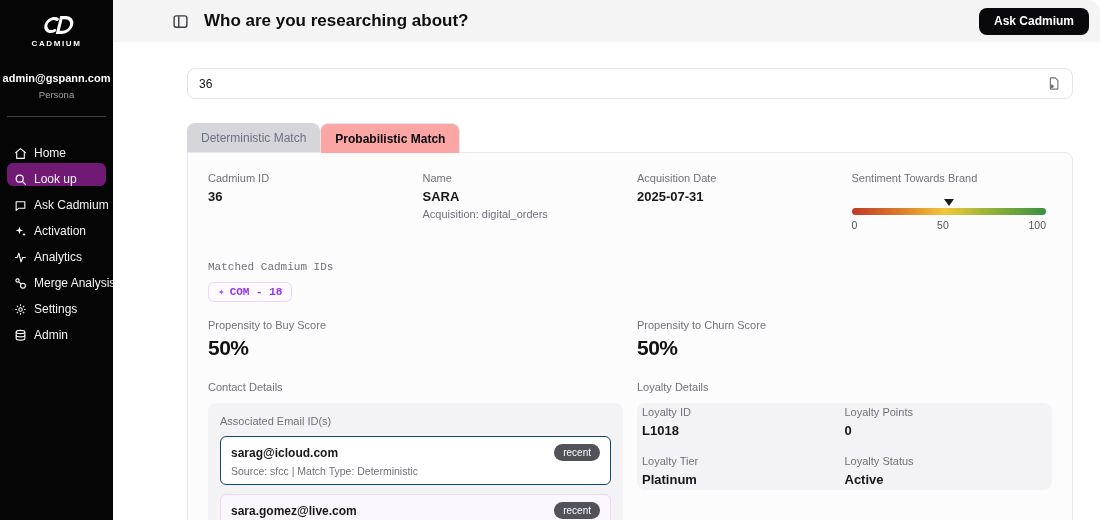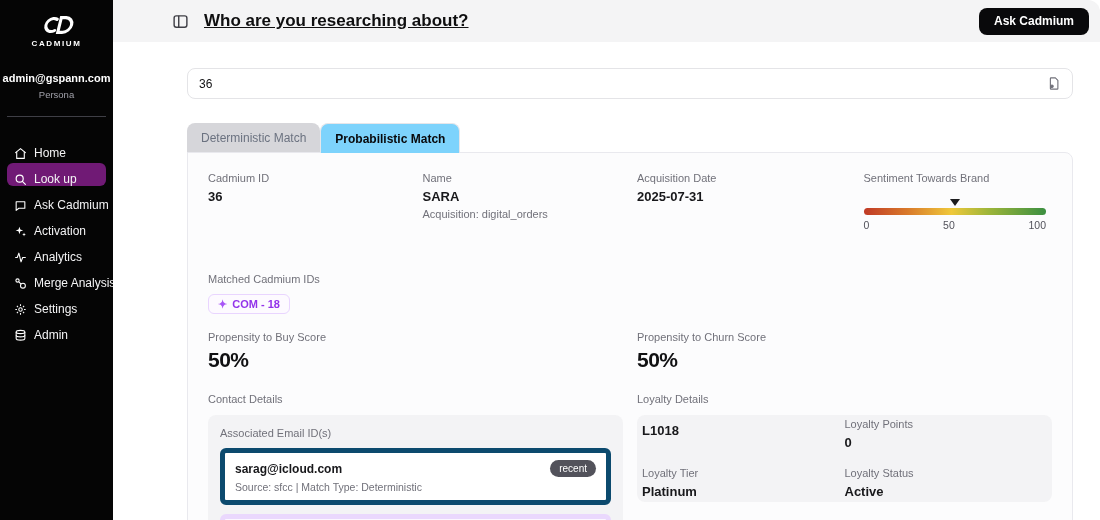--- a/index.html
+++ b/index.html
@@ -22,72 +22,72 @@
     border-radius:6px; font-size:12px; color:#f4f4f5; cursor:pointer; white-space:nowrap; }
   .menu-item.active { background:#701a75; }
   .menu-item svg { width:13px; height:13px; flex:0 0 13px; }
 
   
   .main { flex:1; display:flex; flex-direction:column; background:#fff;
     border-top-right-radius:12px; overflow:hidden; }
   .header { height:42px; background:#f4f4f5; display:flex; align-items:center;
     padding:0 11px 0 59px; flex:0 0 42px; }
   .panel-toggle { width:17px; height:17px; color:#3f3f46; cursor:pointer; }
-  .page-title { font-size:17px; font-weight:700; color:#0f0f10; margin-left:15px; flex:1;text-decoration:underline; }
+  .page-title { font-size:17px; font-weight:700; color:#0f0f10; margin-left:15px; flex:1; }
   .ask-btn { background:#09090b; color:#fff; font-size:12px; font-weight:700;
     border:none; border-radius:8px; height:27px; padding:0 15px; cursor:pointer;
     font-family:"Liberation Sans", sans-serif; }
 
   .content { padding:26px 27px 0 74px; flex:1; display:flex; flex-direction:column; }
   .search-box { height:31px; border:1px solid #e4e4e7; border-radius:8px; background:#fff;
     display:flex; align-items:center; padding:0 11px; }
   .search-input { border:none; outline:none; flex:1; font-size:12px; color:#111113;
     font-family:"Liberation Sans", sans-serif; background:transparent; }
   .search-file-ico { width:15px; height:15px; color:#71717a; cursor:pointer; }
 
   .tabs { display:flex; margin-top:24px; }
   .tab { height:30px; display:flex; align-items:center; padding:0 14px; font-size:12px;
     border-radius:8px 8px 0 0; cursor:pointer; }
   .tab.inactive { background:#d6d6da; color:#6b7280; }
-  .tab.active { background:#7dd3fc; color:#09090b; font-weight:700;
+  .tab.active { background:#fca5a5; color:#09090b; font-weight:700;
     border:1px solid #e6e6ea; border-bottom:none; position:relative; z-index:2; }
 
   .panel { border:1px solid #e9e9ee; background:#fcfcfd; border-radius:0 8px 8px 8px;
     margin-top:-1px; padding:19px 20px; flex:1; }
 
   .row-4 { display:grid; grid-template-columns:repeat(4,1fr); column-gap:14px; }
   .f-label { font-size:11px; color:#71717a; }
   .f-value { font-size:13px; font-weight:700; color:#18181b; margin-top:5px; }
   .f-sub { font-size:11px; color:#71717a; margin-top:4px; }
 
   
-  .sentiment { padding-right:6px;margin-left:12px; }
+  .sentiment { padding-right:6px; }
   .sent-track-wrap { position:relative; margin-top:24px; }
   .sent-marker { position:absolute; top:-9px; transform:translateX(-50%); width:0; height:0;
     border-left:5px solid transparent; border-right:5px solid transparent;
     border-top:7px solid #1c1c1e; }
   .sent-bar { height:7px; border-radius:4px;
     background:linear-gradient(90deg,#c03a26 0%,#d97a2b 24%,#efc83b 48%,#9fb63a 68%,#3b8f41 100%); }
   .sent-ticks { display:flex; justify-content:space-between; font-size:10.5px; color:#52525b; margin-top:4px; }
   .sent-score { font-size:11px; font-weight:700; color:#27272a; text-align:center; margin-top:4px; }
 
-  .matched { margin-top:42px; }
+  .matched { margin-top:30px;font-family:Liberation Mono, monospace; }
   .badge-purple { display:inline-flex; align-items:center; gap:5px; margin-top:9px;
     border:1px solid #e9d5ff; background:#fdfaff; color:#9333ea; font-size:11px; font-weight:700;
     border-radius:6px; padding:3px 9px; cursor:pointer; }
   .sparkle { color:#a855f7; font-size:11px; line-height:1; }
 
   .row-2 { display:grid; grid-template-columns:1fr 1fr; column-gap:14px; }
   .scores { margin-top:17px; }
   .score-big { font-size:21px; font-weight:800; color:#111113; margin-top:5px; letter-spacing:-0.5px; }
 
   .details { margin-top:21px; }
   .gray-card { background:#f3f3f5; border-radius:8px; padding:12px; margin-top:10px; }
   .stack { display:flex; flex-direction:column; gap:9px; }
-  .contact-row { background:#fff; border:5px solid #0c4a6e; border-radius:6px; padding:7px 10px; }
+  .contact-row { background:#fff; border:1px solid #0c4a6e; border-radius:6px; padding:7px 10px; }
   .contact-row.prob { background:#fbf7ff; border-color:#ead8fd; }
   .cr-head { display:flex; align-items:center; justify-content:space-between; }
   .cr-left { display:flex; align-items:center; gap:6px; }
   .cr-value { font-size:12px; font-weight:700; color:#18181b; }
   .cr-src { font-size:10.5px; color:#71717a; margin-top:4px; }
   .cr-src .hl { color:#9333ea; font-weight:700; }
   .badge-recent { background:#52525b; color:#fff; font-size:10px; border-radius:999px;
     padding:2.5px 9px; line-height:1.2; }
   .sub-label { font-size:11px; color:#71717a; }
   .loyalty-grid { display:grid; grid-template-columns:1fr 1fr; row-gap:17px; padding:3px 5px; }
@@ -281,20 +281,21 @@
 
               </div>
 
             </div>
           </div>
 
           <div>
             <div class="f-label">Loyalty Details</div>
             <div class="gray-card loyalty-grid">
               <div>
+                <div class="f-label">Loyalty ID</div>
                 <div class="f-value">L1018</div>
               </div>
               <div>
                 <div class="f-label">Loyalty Points</div>
                 <div class="f-value">0</div>
               </div>
               <div>
                 <div class="f-label">Loyalty Tier</div>
                 <div class="f-value">Platinum</div>
               </div>

